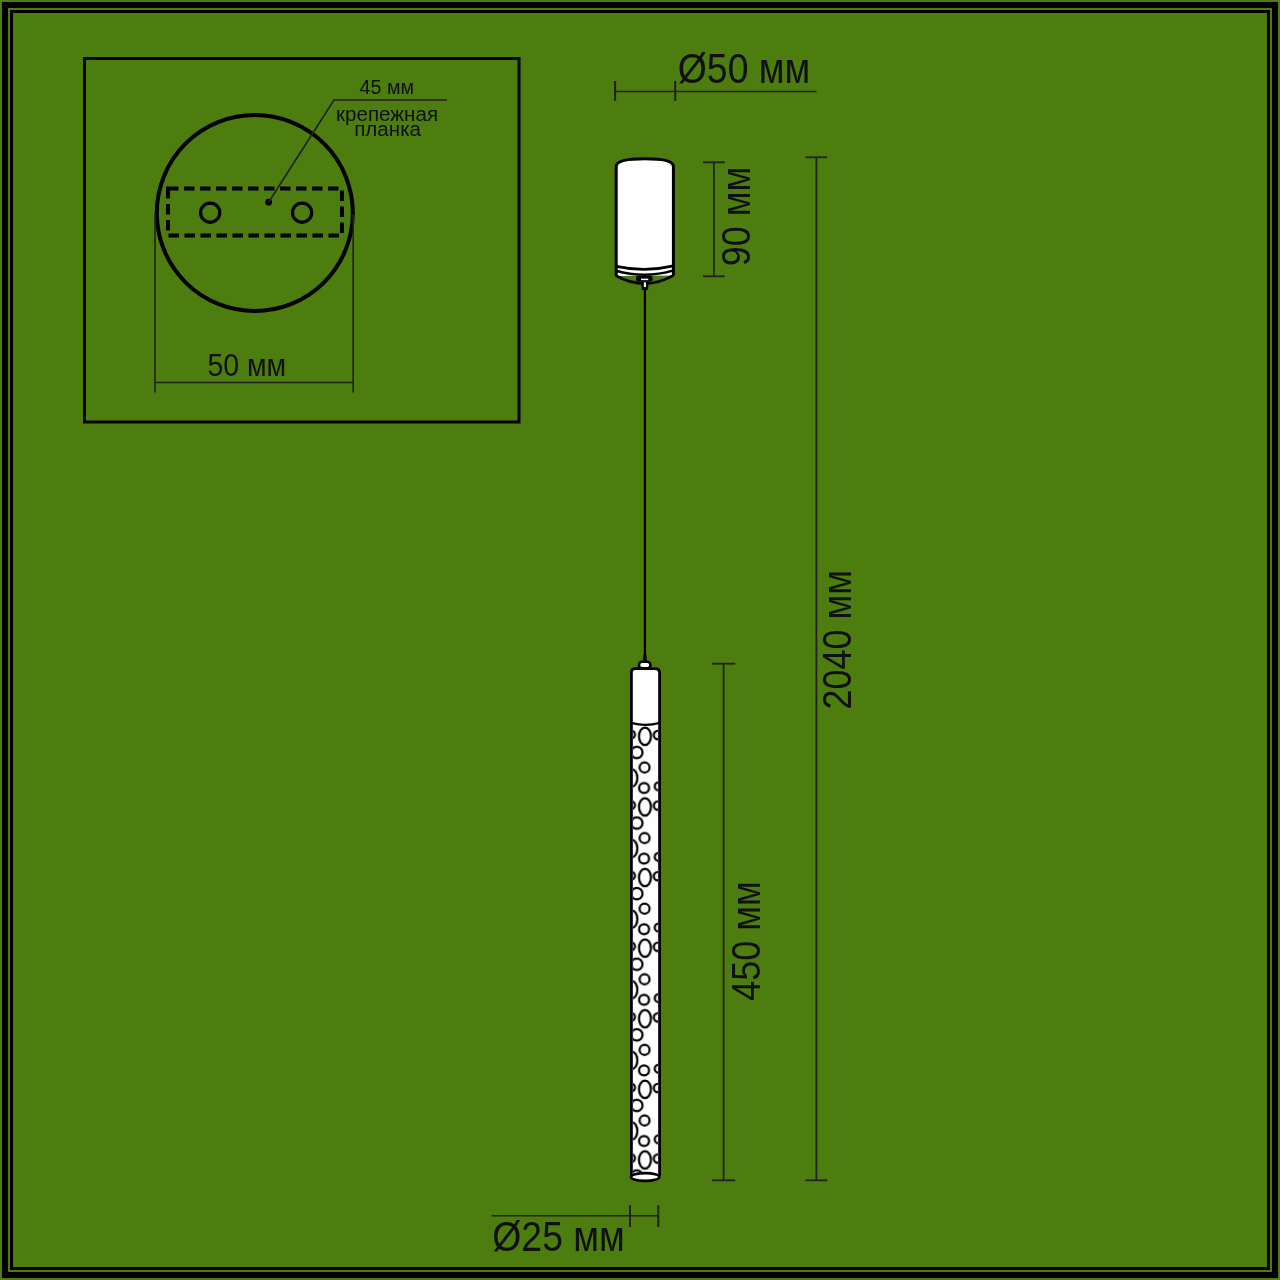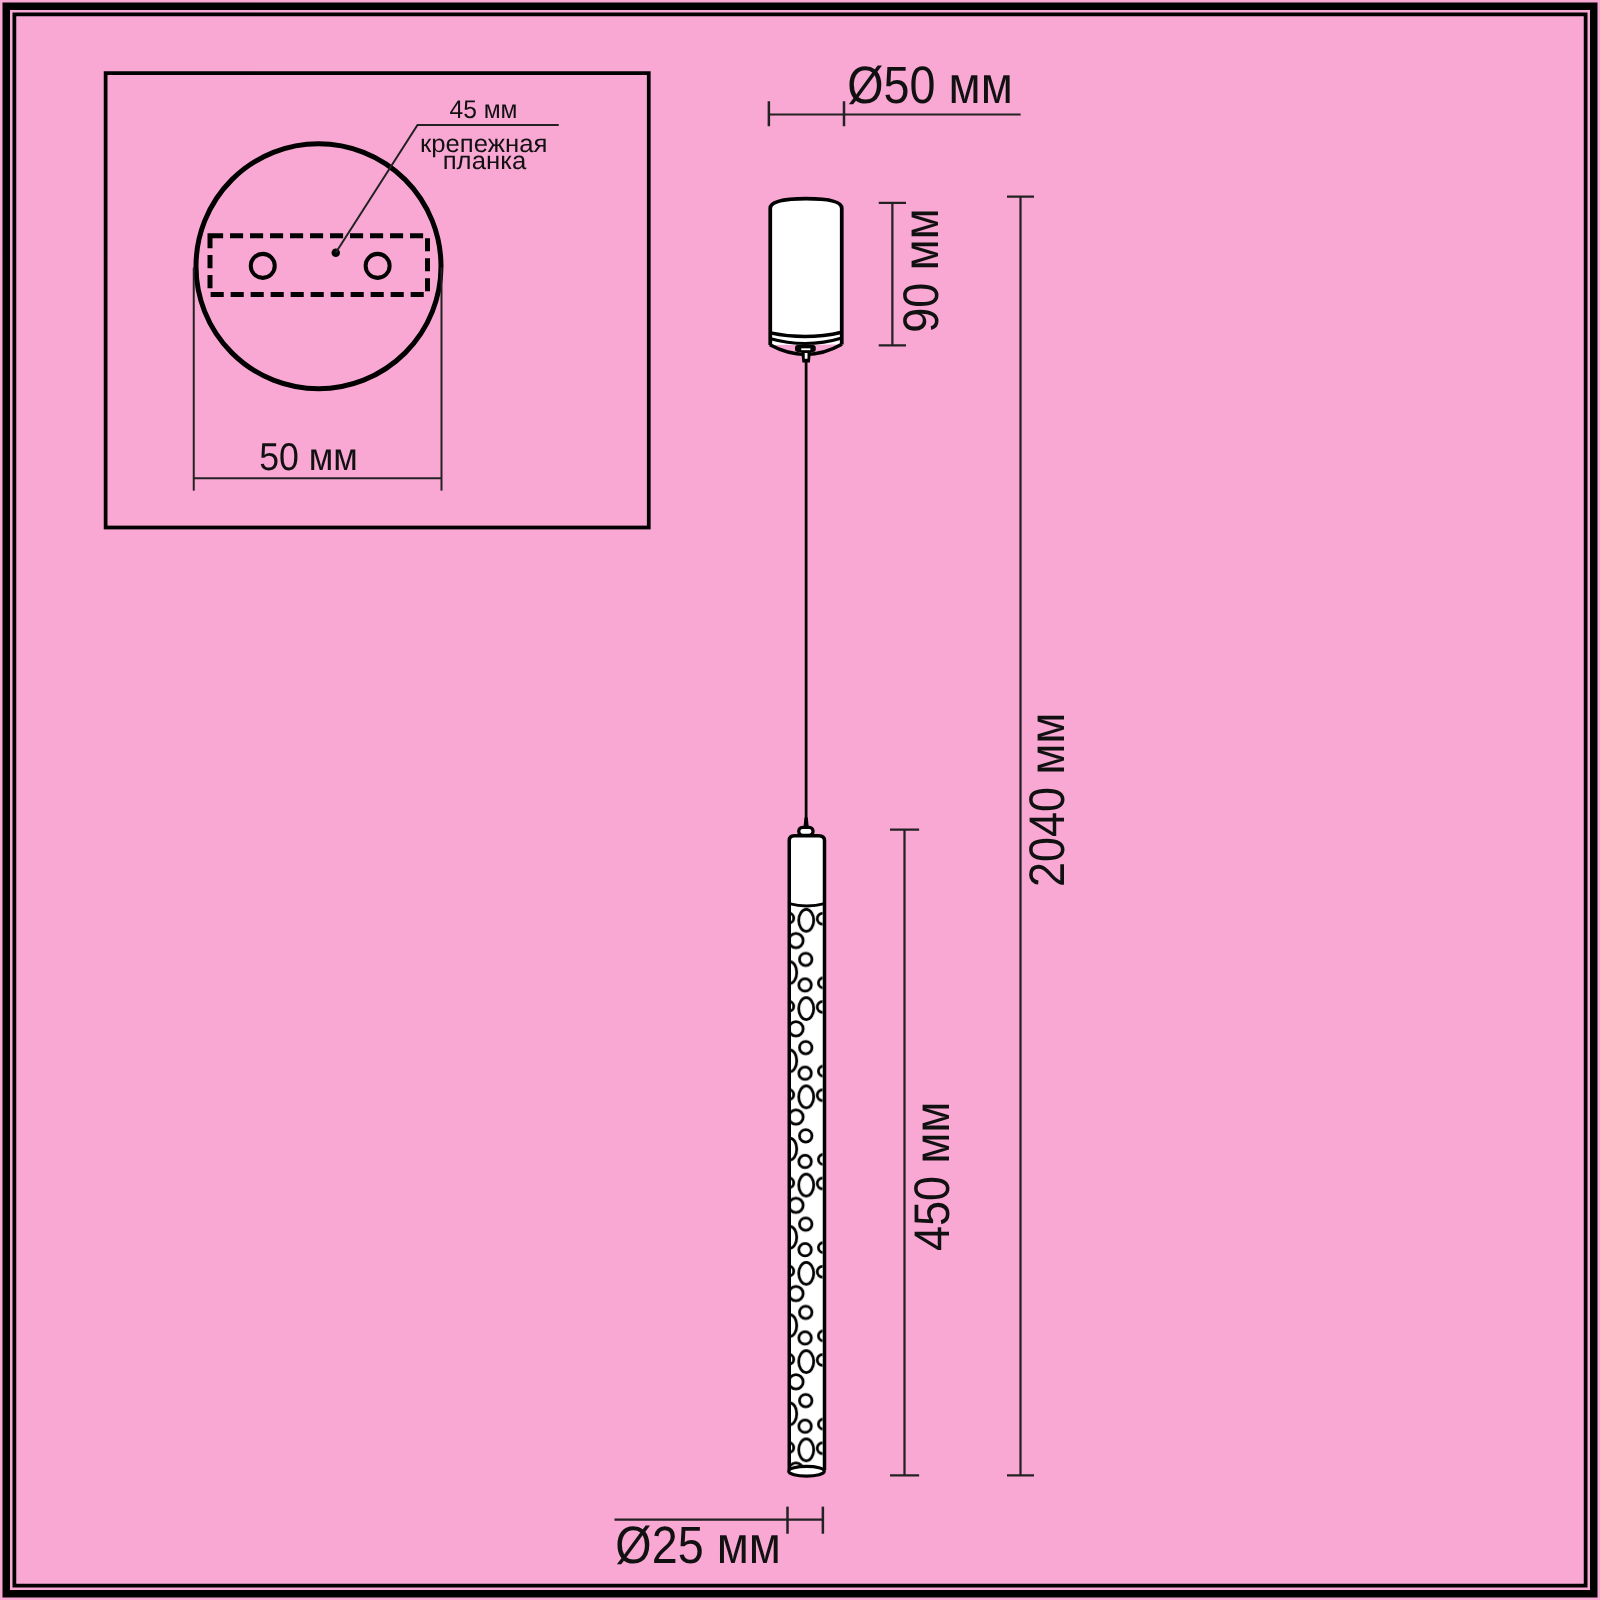--- a/index.html
+++ b/index.html
@@ -1,16 +1,16 @@
 <!DOCTYPE html>
 <html><head>
 <meta charset="utf-8">
 <style>
   html,body{margin:0;padding:0;background:#fff;}
-  #page{position:relative;width:1280px;height:1280px;background:#f9a8d4;overflow:hidden;}
+  #page{position:relative;width:1280px;height:1280px;background:#4d7c0f;overflow:hidden;}
   svg{position:absolute;left:0;top:0;opacity:0.999;will-change:transform;}
   text{font-family:"Liberation Sans",sans-serif;fill:#111;}
 </style>
 </head>
 <body>
 <div id="page">
 <svg width="1280" height="1280" viewBox="0 0 1280 1280">
 
   <rect x="5" y="5" width="1270" height="1270" fill="none" stroke="#000" stroke-width="6"></rect>
   <rect x="11.5" y="11.5" width="1257" height="1257" fill="none" stroke="#000" stroke-width="3"></rect>

